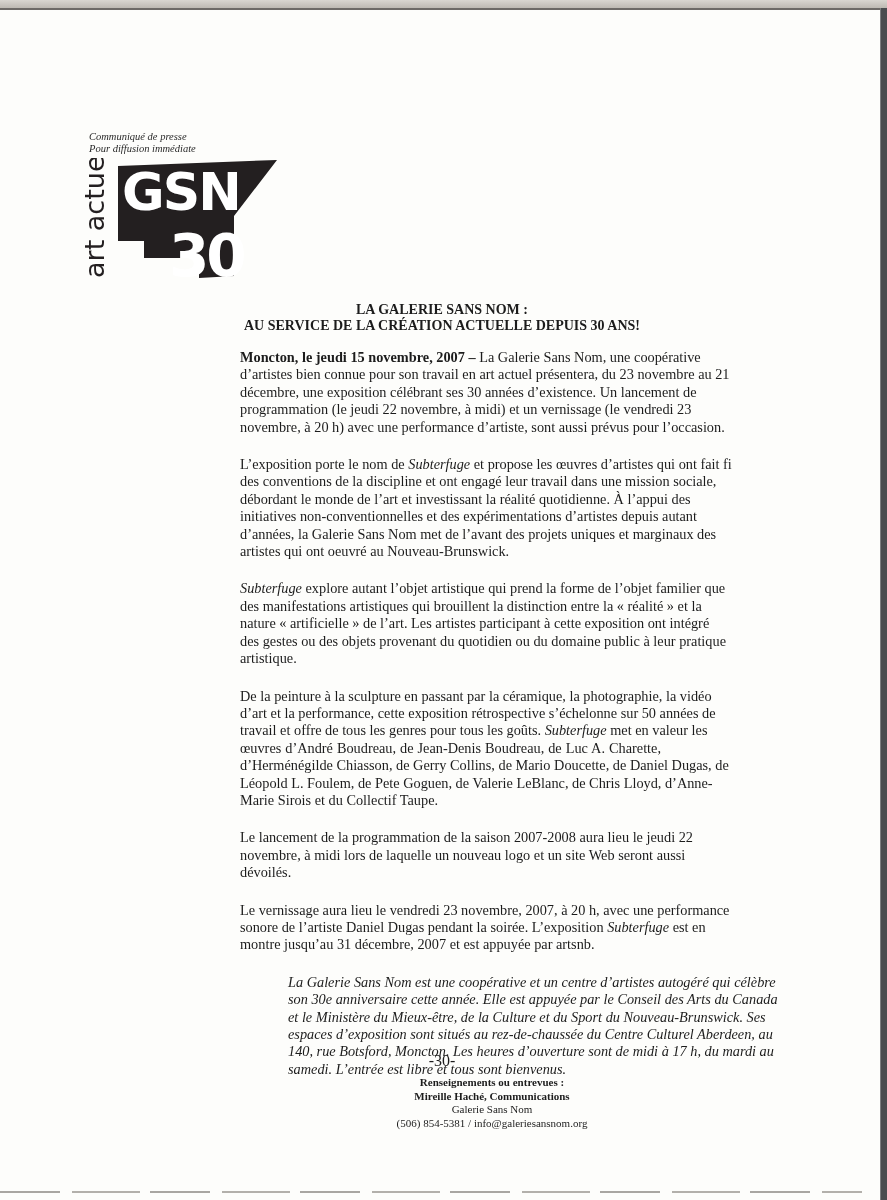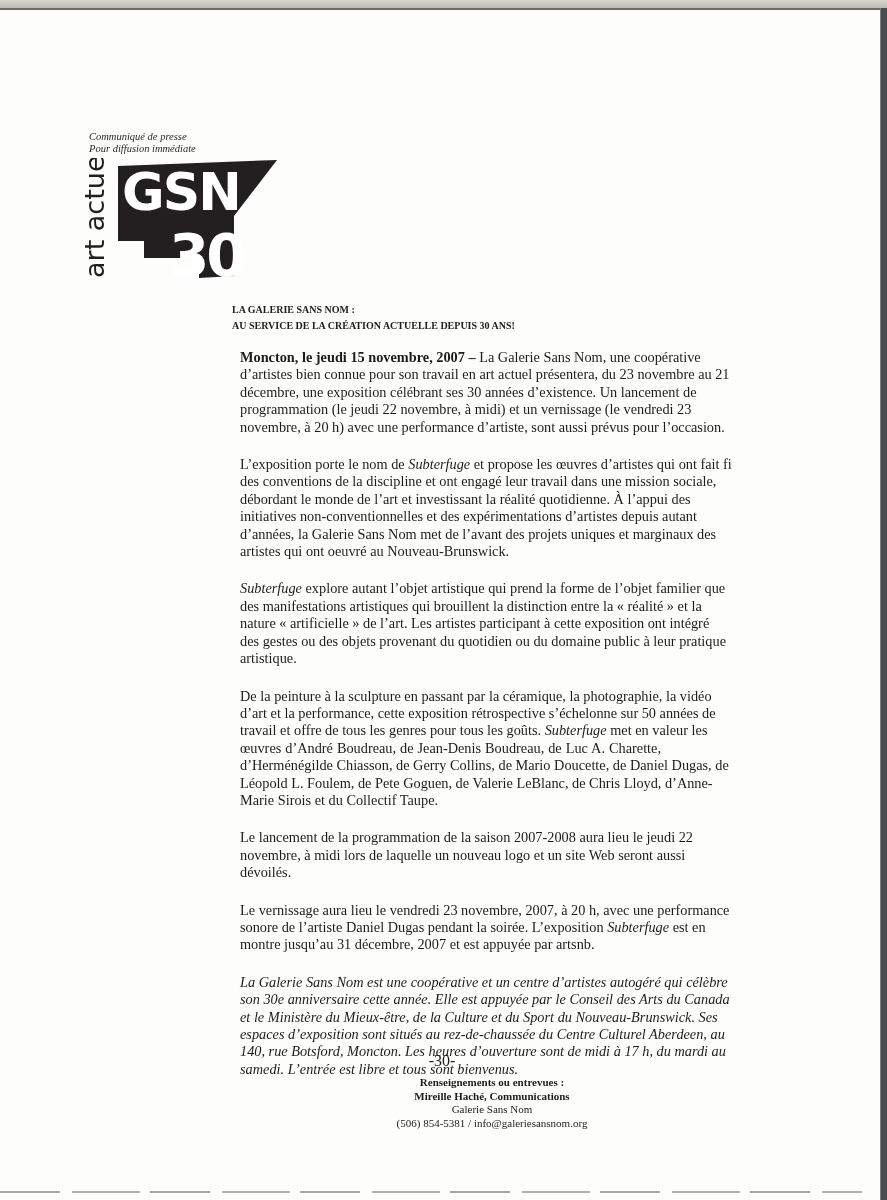--- a/index.html
+++ b/index.html
@@ -25,33 +25,33 @@
   }
   .header-note {
     position: absolute; left: 89px; top: 131px;
     font-style: italic; font-size: 10.5px; line-height: 12px; color: #2a2a2a;
   }
   .logo { position: absolute; left: 84px; top: 158px; width: 195px; height: 122px; }
   .logo svg { display: block; }
 
   .title {
     position: absolute; left: 232px; top: 302px; width: 420px;
-    font-weight: bold; font-size: 10px; line-height: 16px;
+    text-align: center; font-weight: bold; font-size: 14px; line-height: 16px;
   }
   .body {
     position: absolute; left: 240px; top: 349px; width: 421px;
     font-size: 14.3px; line-height: 17.4px;
   }
   .para { margin: 0 0 20px 0; }
   .line {
     display: block; white-space: nowrap;
     text-align: justify; text-align-last: justify;
   }
   .line.last { text-align-last: left; }
-  .para.italic { font-style: italic; }
+  .para.italic { font-style: italic; margin-left: 48px; }
   b.lead { font-weight: bold; }
 
   .end-mark {
     position: absolute; left: 232px; top: 1052px; width: 420px;
     text-align: center; font-size: 16px;
   }
   .contact {
     position: absolute; left: 332px; top: 1076px; width: 320px;
     text-align: center; font-size: 11px; line-height: 13.5px;
   }

